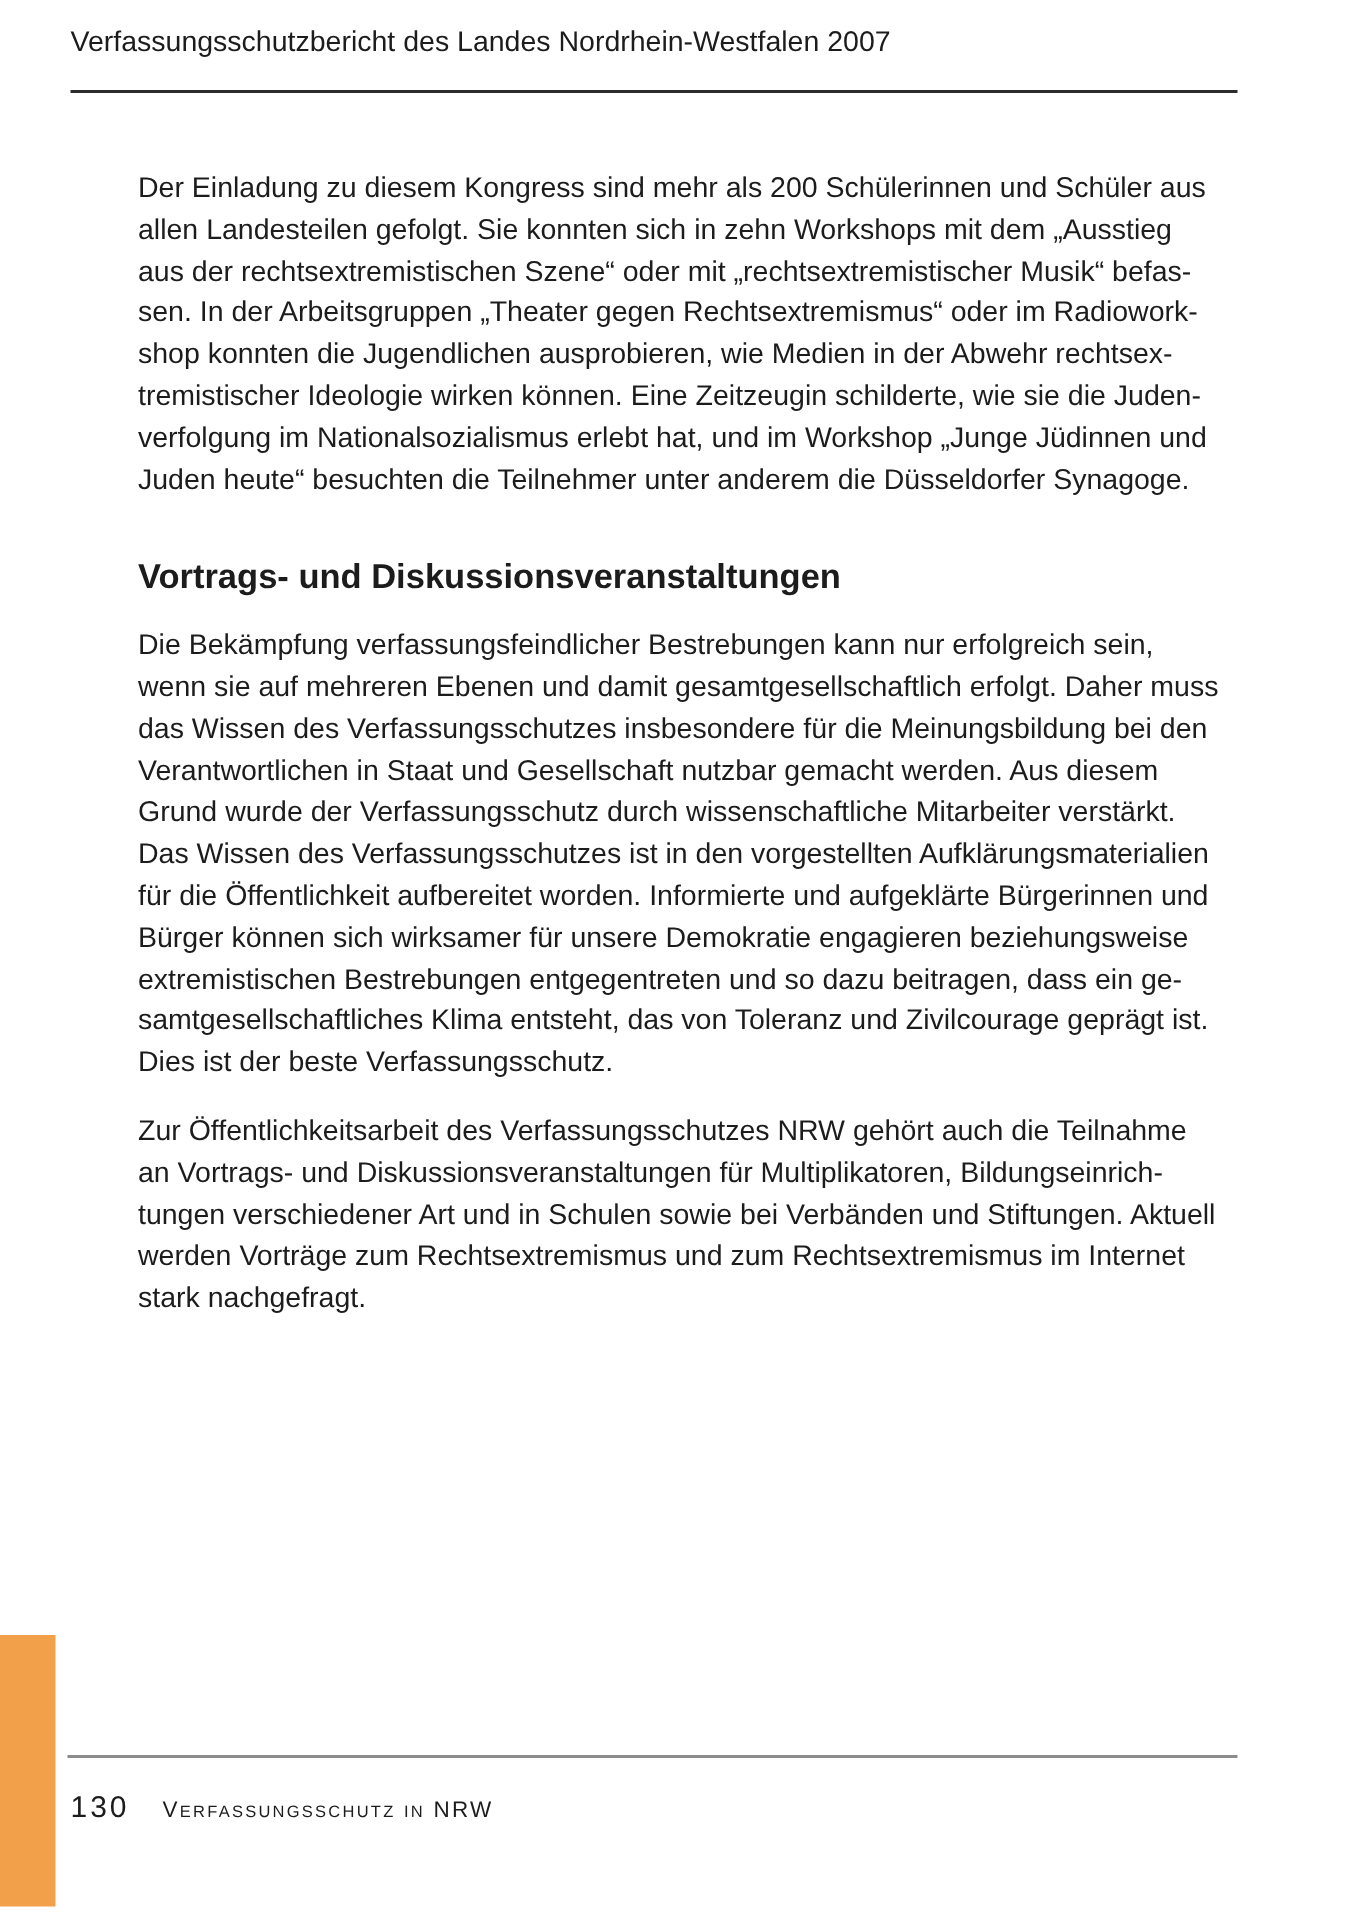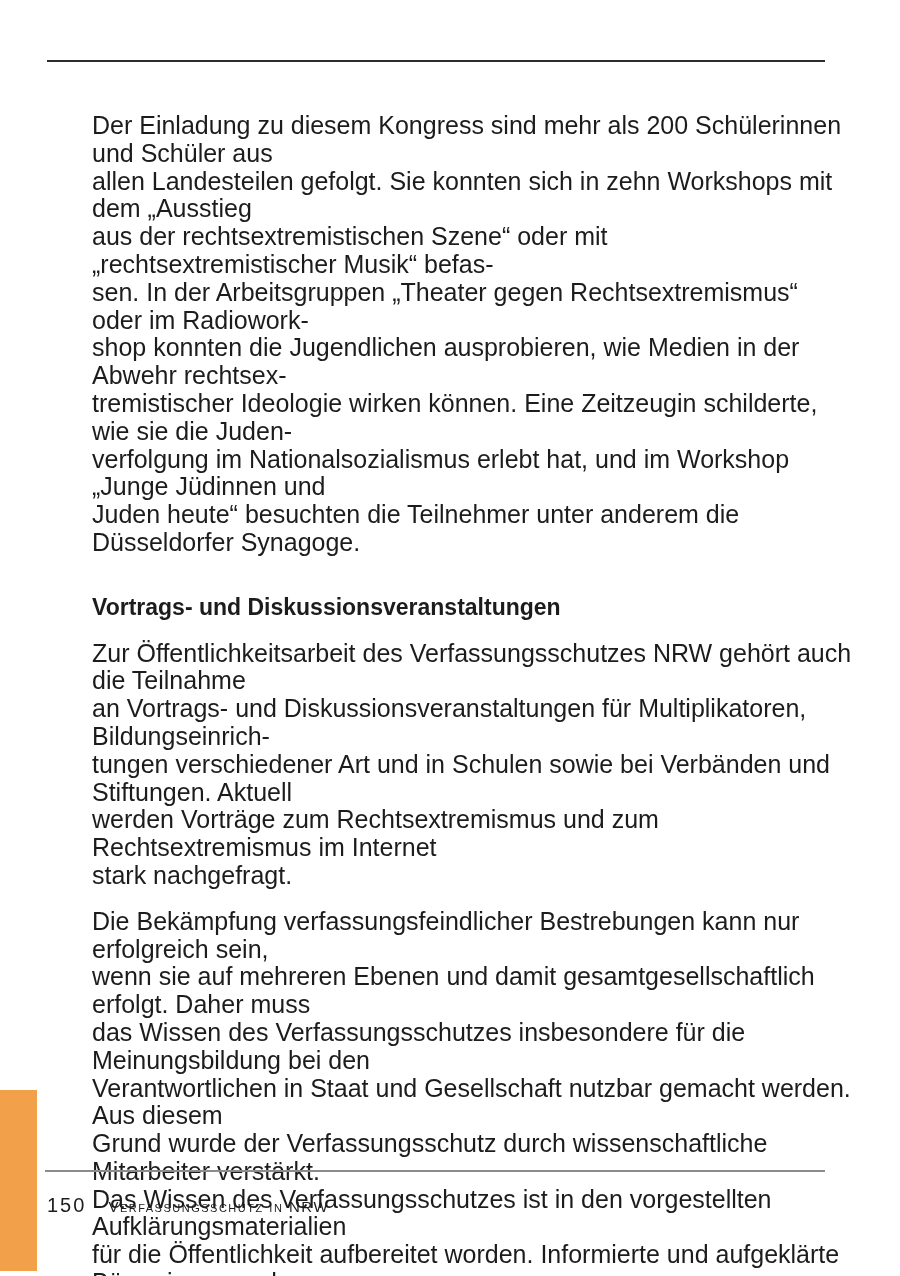--- a/index.html
+++ b/index.html
@@ -35,21 +35,21 @@
   }
   
   .body-text {
     position: absolute;
     left: 92px;
     top: 112px;
     width: 760px;
   }
   .para {
     margin: 0 0 18px 0;
-    font-size: 25px;
+    font-size: 19px;
     line-height: 27.8px;
     white-space: pre-line;
     color: var(--text, #1c1c1c);
   }
   .section-heading {
     margin: 37px 0 18px 0;
     font-size: 23px;
     line-height: 27.8px;
     font-weight: bold;
     color: var(--text, #1c1c1c);
@@ -87,51 +87,52 @@
     font-variant: small-caps;
     font-size: 15px;
     letter-spacing: 1.5px;
   }
 </style>
 </head>
 <body>
 
 <div class="page">
 
+  <div class="rh-title">Verfassungsschutzbericht des Landes Nordrhein-Westfalen 2007</div>
   <div class="rh-rule"></div>
 
   <div class="body-text">
     <p class="para">Der Einladung zu diesem Kongress sind mehr als 200 Schülerinnen und Schüler aus
 allen Landesteilen gefolgt. Sie konnten sich in zehn Workshops mit dem „Ausstieg
 aus der rechtsextremistischen Szene“ oder mit „rechtsextremistischer Musik“ befas-
 sen. In der Arbeitsgruppen „Theater gegen Rechtsextremismus“ oder im Radiowork-
 shop konnten die Jugendlichen ausprobieren, wie Medien in der Abwehr rechtsex-
 tremistischer Ideologie wirken können. Eine Zeitzeugin schilderte, wie sie die Juden-
 verfolgung im Nationalsozialismus erlebt hat, und im Workshop „Junge Jüdinnen und
 Juden heute“ besuchten die Teilnehmer unter anderem die Düsseldorfer Synagoge.</p>
     <h2 class="section-heading">Vortrags- und Diskussionsveranstaltungen</h2>
-    <p class="para">Zur Öffentlichkeitsarbeit des Verfassungsschutzes NRW gehört auch die Teilnahme
-an Vortrags- und Diskussionsveranstaltungen für Multiplikatoren, Bildungseinrich-
-tungen verschiedener Art und in Schulen sowie bei Verbänden und Stiftungen. Aktuell
-werden Vorträge zum Rechtsextremismus und zum Rechtsextremismus im Internet
-stark nachgefragt.</p>
     <p class="para">Die Bekämpfung verfassungsfeindlicher Bestrebungen kann nur erfolgreich sein,
 wenn sie auf mehreren Ebenen und damit gesamtgesellschaftlich erfolgt. Daher muss
 das Wissen des Verfassungsschutzes insbesondere für die Meinungsbildung bei den
 Verantwortlichen in Staat und Gesellschaft nutzbar gemacht werden. Aus diesem
 Grund wurde der Verfassungsschutz durch wissenschaftliche Mitarbeiter verstärkt.
 Das Wissen des Verfassungsschutzes ist in den vorgestellten Aufklärungsmaterialien
 für die Öffentlichkeit aufbereitet worden. Informierte und aufgeklärte Bürgerinnen und
 Bürger können sich wirksamer für unsere Demokratie engagieren beziehungsweise
 extremistischen Bestrebungen entgegentreten und so dazu beitragen, dass ein ge-
 samtgesellschaftliches Klima entsteht, das von Toleranz und Zivilcourage geprägt ist.
 Dies ist der beste Verfassungsschutz.</p>
+    <p class="para">Zur Öffentlichkeitsarbeit des Verfassungsschutzes NRW gehört auch die Teilnahme
+an Vortrags- und Diskussionsveranstaltungen für Multiplikatoren, Bildungseinrich-
+tungen verschiedener Art und in Schulen sowie bei Verbänden und Stiftungen. Aktuell
+werden Vorträge zum Rechtsextremismus und zum Rechtsextremismus im Internet
+stark nachgefragt.</p>
   </div>
 
   <div class="accent-bar"></div>
   <div class="footer-rule"></div>
 
   <div class="footer-line">
-    <span class="page-number">150</span>
+    <span class="page-number">130</span>
     <span class="footer-section">Verfassungsschutz in NRW</span>
   </div>
 
 </div>
 
 </body></html>

